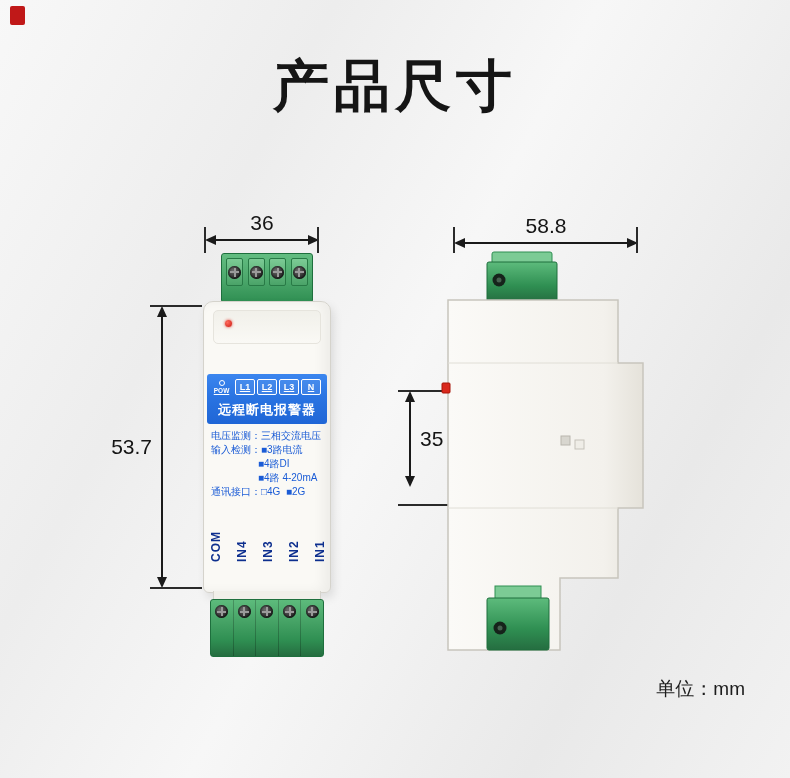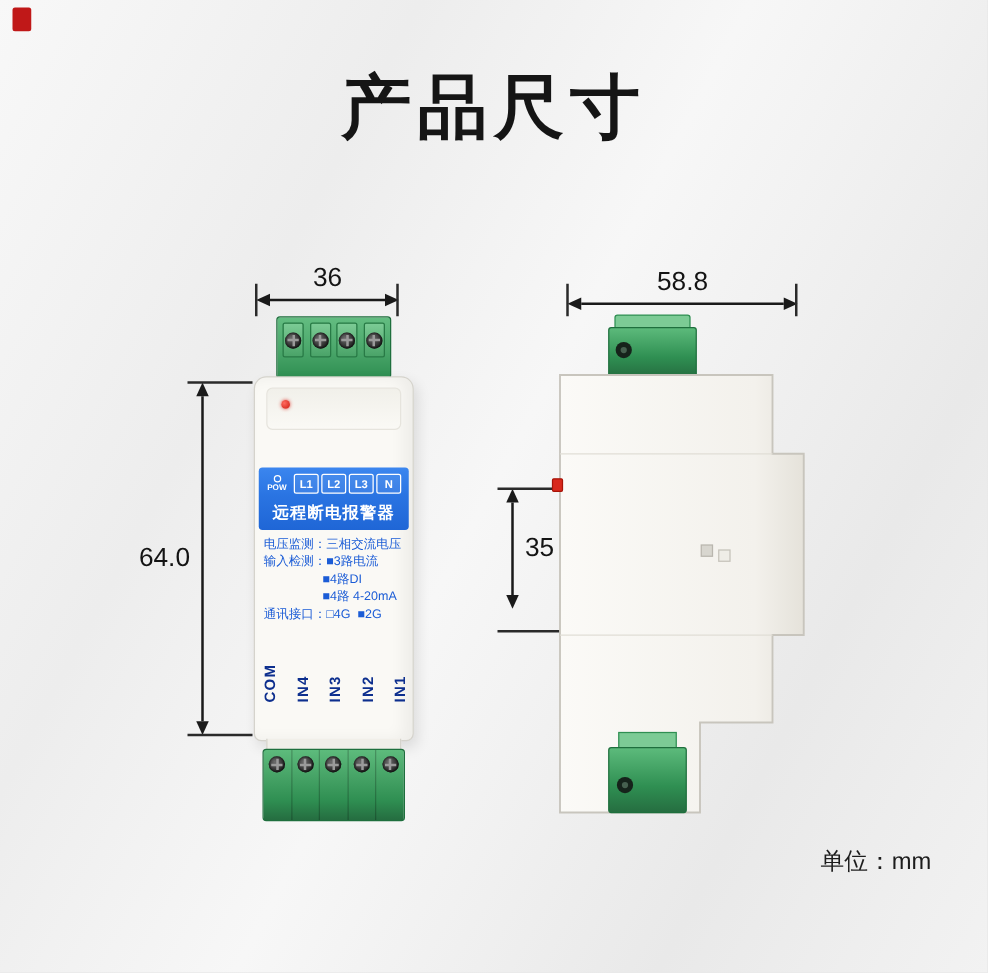--- a/index.html
+++ b/index.html
@@ -39,21 +39,21 @@
   .screw::after{content:"";position:absolute;top:2px;bottom:2px;left:calc(50% - 1px);width:2px;background:#9a9a9a;}
   .front-body{position:absolute;left:0;top:48px;width:128px;height:292px;background:#faf9f5;
     border:1px solid #d5d3cc;border-radius:10px 10px 6px 6px;
     box-shadow:inset -7px 0 12px rgba(0,0,0,.05),3px 5px 10px rgba(0,0,0,.10);}
   .molding{position:absolute;left:9px;top:8px;width:108px;height:34px;border:1px solid #e6e4dd;border-radius:5px;
     background:linear-gradient(#f1f0ea,#faf9f5);}
   .led{position:absolute;left:21px;top:18px;width:7px;height:7px;border-radius:50%;
     background:radial-gradient(circle at 35% 35%,#ff6a5e,#cc1a10);box-shadow:0 0 3px rgba(220,30,20,.85);}
   .label-panel{position:absolute;left:3px;top:72px;width:120px;height:50px;border-radius:3px;color:#fff;
     background:linear-gradient(180deg,#3b86ef 0%,#2a74e2 45%,#1f66d6 100%);padding:2px 3px;}
-  .panel-row{display:flex;align-items:center;gap:2px;height:22px;}
+  .panel-row{display:flex;align-items:center;gap:2px;height:22px;text-decoration:underline;}
   .pow{width:23px;display:flex;flex-direction:column;align-items:center;gap:2px;font-size:6.5px;font-weight:700;line-height:1;}
   .pow-dot{width:6px;height:6px;border:1px solid #fff;border-radius:50%;}
   .lbox{width:20px;height:16px;border:1px solid #fff;border-radius:2px;font-size:9px;font-weight:700;
     display:flex;align-items:center;justify-content:center;background:rgba(255,255,255,.08);}
   .panel-name{height:24px;display:flex;align-items:center;justify-content:center;font-size:13px;font-weight:700;letter-spacing:1px;}
   .specs{position:absolute;left:7px;top:127px;width:116px;font-size:10px;line-height:14px;color:#1b5cd6;}
   .spec-line{white-space:pre;}
   .spec-indent{padding-left:47px;}
   .vlabels{position:absolute;left:5px;top:202px;width:118px;height:58px;display:flex;justify-content:space-between;}
   .vlabel{writing-mode:vertical-rl;transform:rotate(180deg);font-size:12px;font-weight:700;color:#0d2f8e;
@@ -84,21 +84,21 @@
     <i class="tri tri-r"></i>
     <span class="dim-text">36</span>
   </div>
   <div class="ext" style="left:204px;top:227px;width:2px;height:26px;"></div>
   <div class="ext" style="left:317px;top:227px;width:2px;height:26px;"></div>
 
   <div class="dim-v" style="left:156px;top:306px;height:282px;">
     <i class="tri tri-u"></i>
     <i class="dline"></i>
     <i class="tri tri-d"></i>
-    <span class="dim-text dim-text-left">64.0</span>
+    <span class="dim-text dim-text-left">53.7</span>
   </div>
   <div class="ext" style="left:150px;top:305px;width:52px;height:2px;"></div>
   <div class="ext" style="left:150px;top:587px;width:52px;height:2px;"></div>
 
   <div class="front-device">
     <div class="term-top">
       <div class="screw-slot">
           <i class="screw"></i>
         </div>
       <div class="screw-slot">

